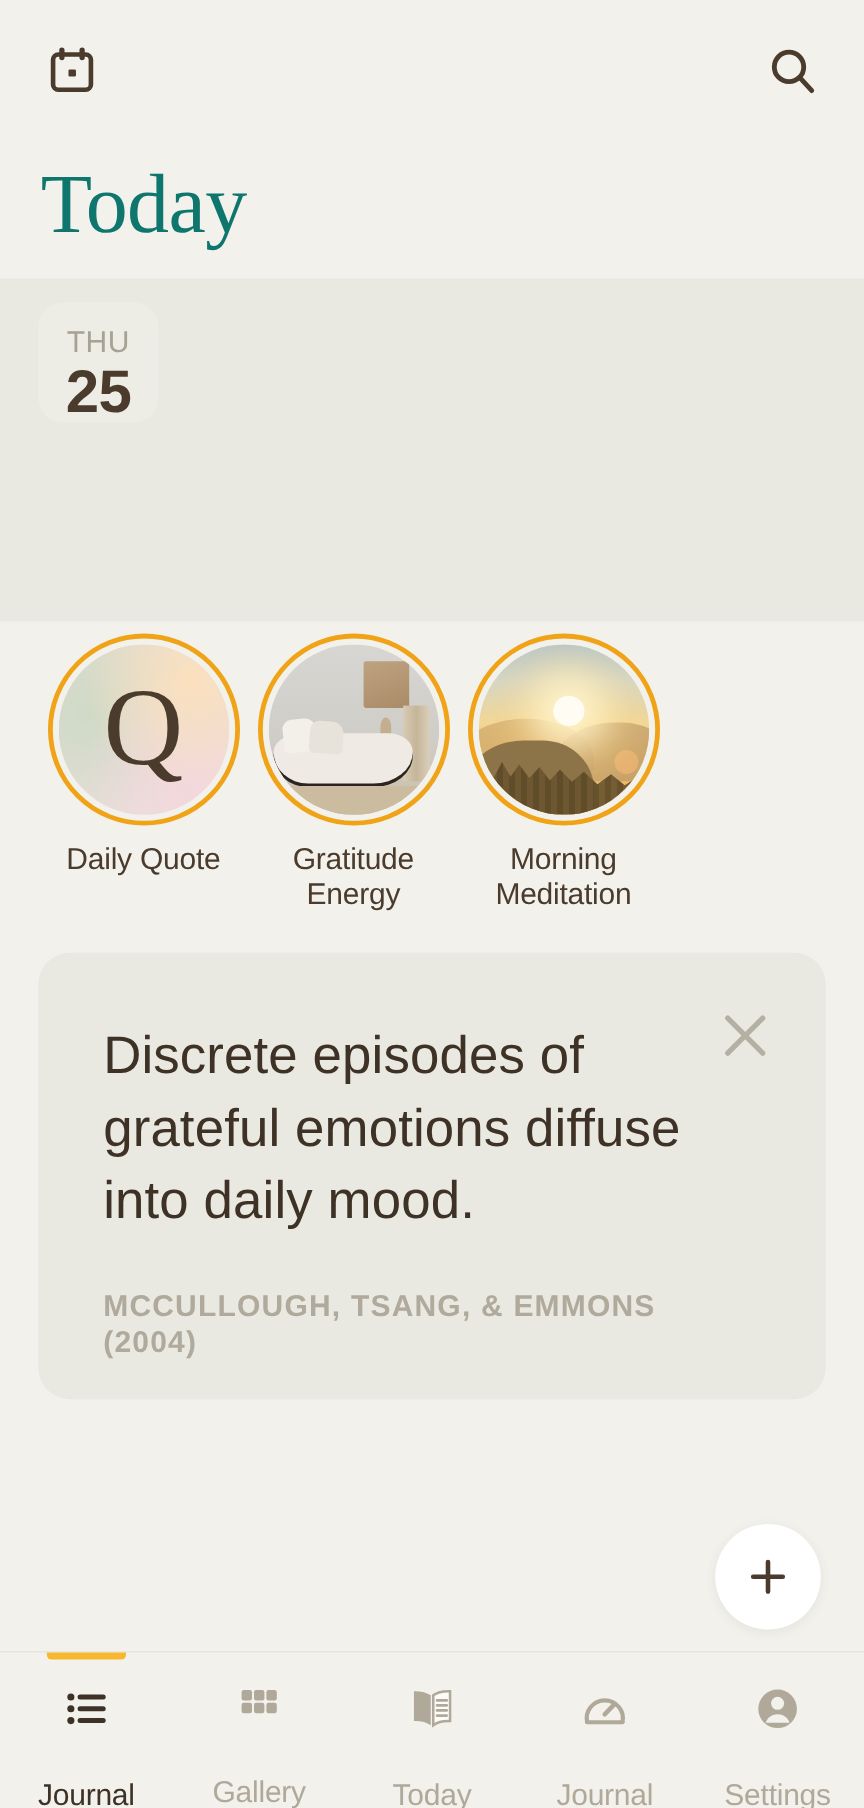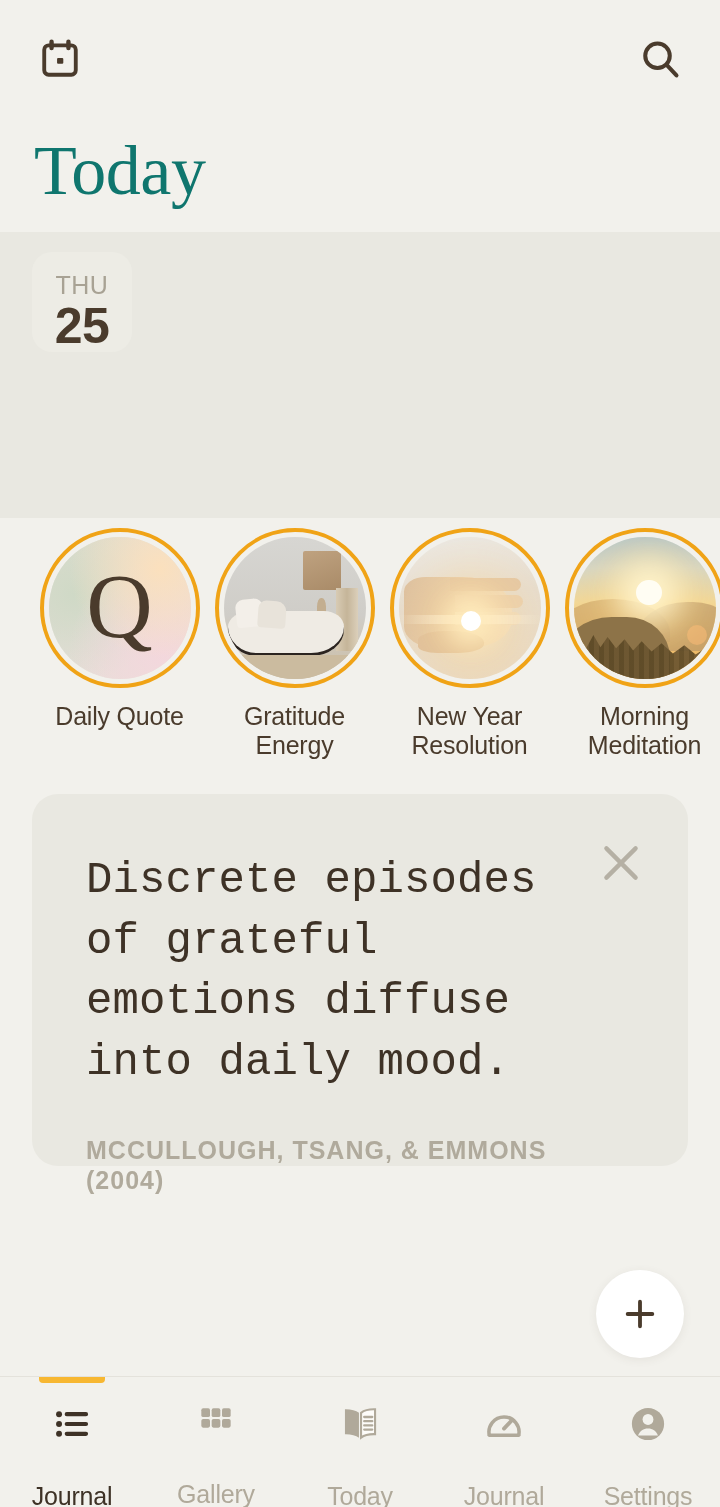--- a/index.html
+++ b/index.html
@@ -133,21 +133,21 @@
   
   .card {
     position:absolute; top:794px; left:32px; width:656px; height:372px;
     background:#e9e8e1; border-radius:26px; padding:56px 58px 0 54px;
   }
   .card-close {
     position:absolute; top:42px; right:40px; width:54px; height:54px;
     display:flex; align-items:center; justify-content:center;
   }
   .card-quote {
-    font-family:Liberation Mono, monospace;
+    font-family:Liberation Sans, sans-serif;
     font-size:44px; line-height:1.38; color:#3e3226;
     max-width:520px; letter-spacing:0.1px;
   }
   .card-source {
     margin-top:42px; font-size:25px; font-weight:700; letter-spacing:1px;
     line-height:1.2; color:#b0aa9c; max-width:480px;
   }
 
   
   .fab {
@@ -231,36 +231,20 @@
               <div class="sofa"></div>
               <div class="cush1"></div>
             <div class="cush2"></div>
               <div class="rug"></div>
           </div>
         </div>
       </div>
       <div class="story-label">Gratitude Energy</div>
     </div>
 
-    <div class="story">
-      <div class="story-ring">
-        <div class="story-img">
-          <div class="art-hand">
-            <div class="palm"></div>
-              <div class="f1"></div>
-              <div class="f2"></div>
-            <div class="f3"></div>
-              <div class="thumb"></div>
-            <div class="flare"></div>
-              <div class="sun"></div>
-          </div>
-        </div>
-      </div>
-      <div class="story-label">New Year Resolution</div>
-    </div>
 
     <div class="story">
       <div class="story-ring">
         <div class="story-img">
           <div class="art-sun">
             <div class="m1"></div>
               <div class="m2"></div>
               <div class="disc"></div>
             <div class="m3"></div>
               <div class="trees"></div>

